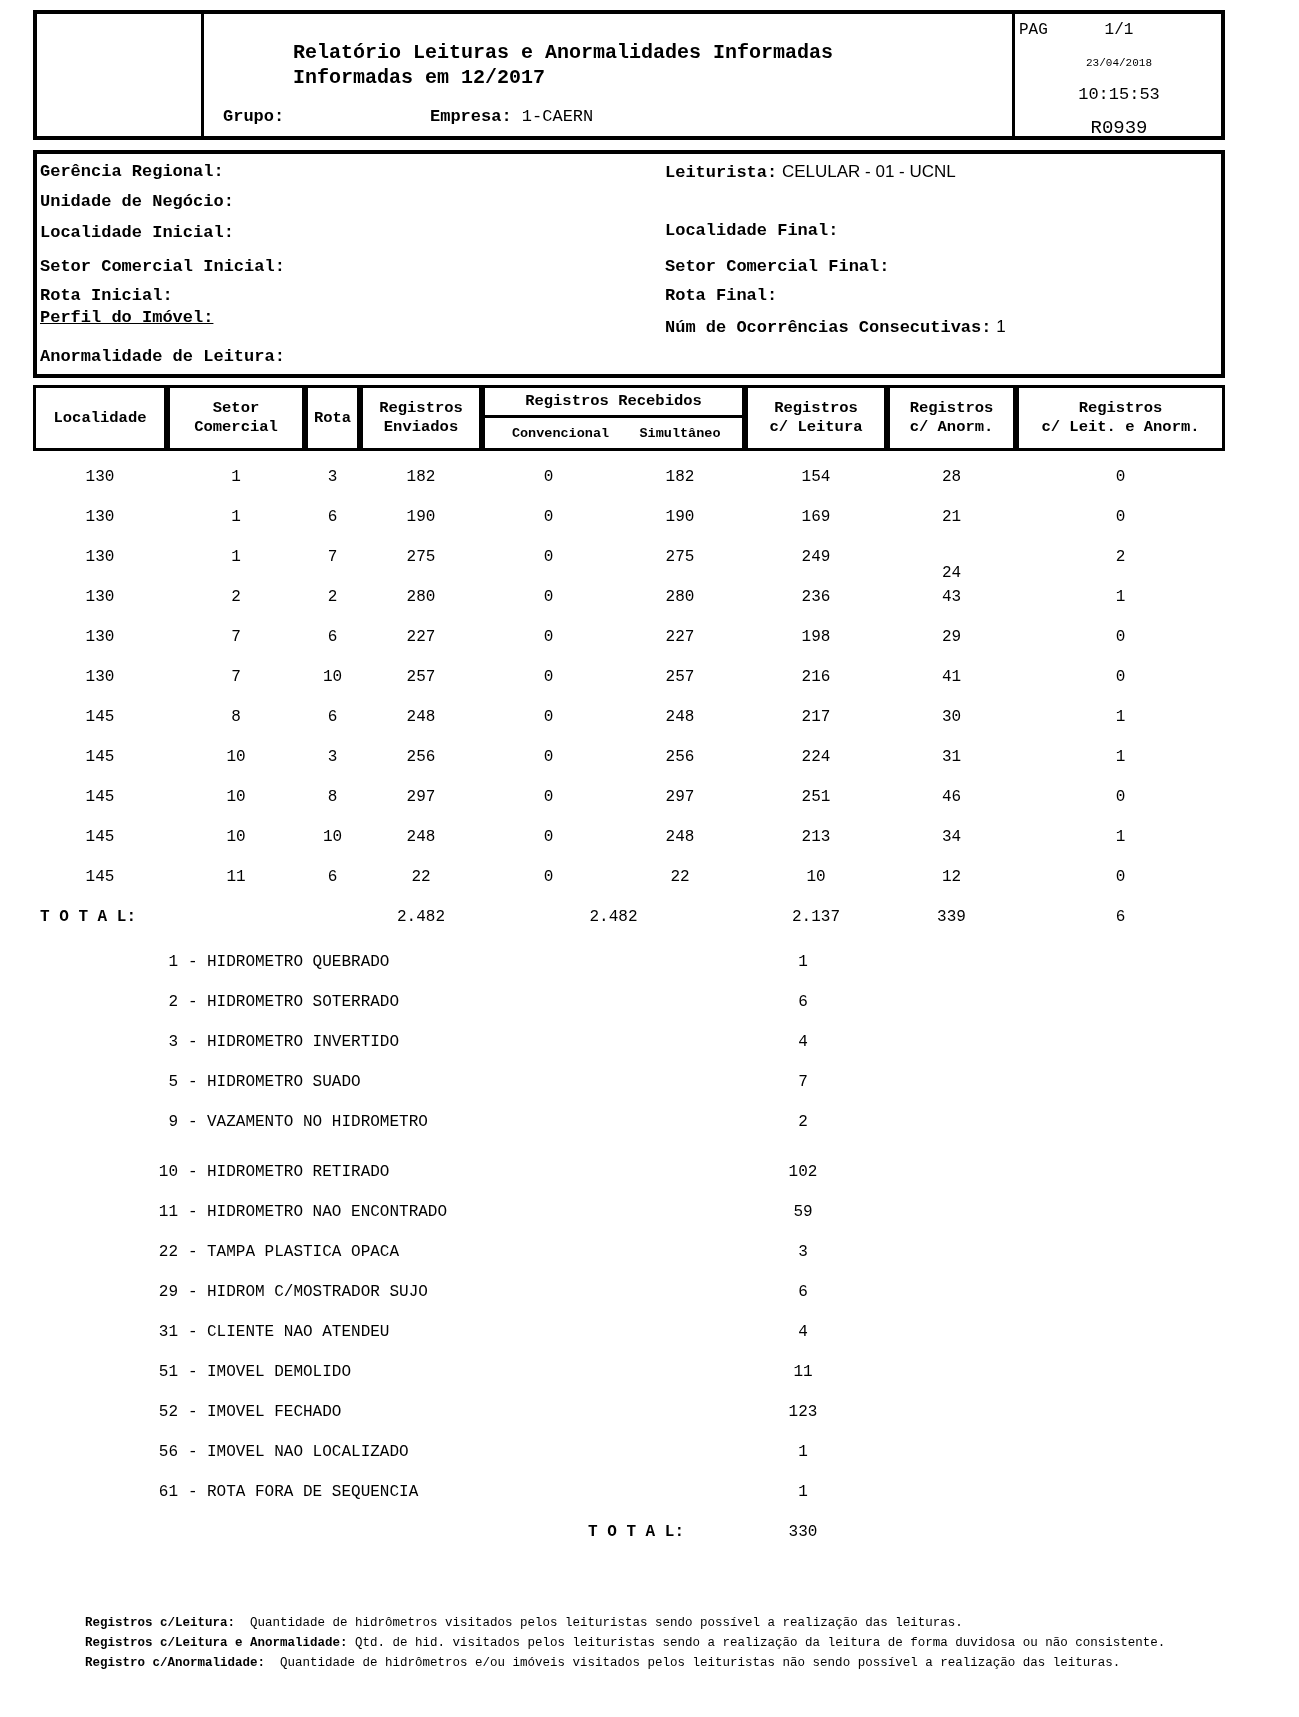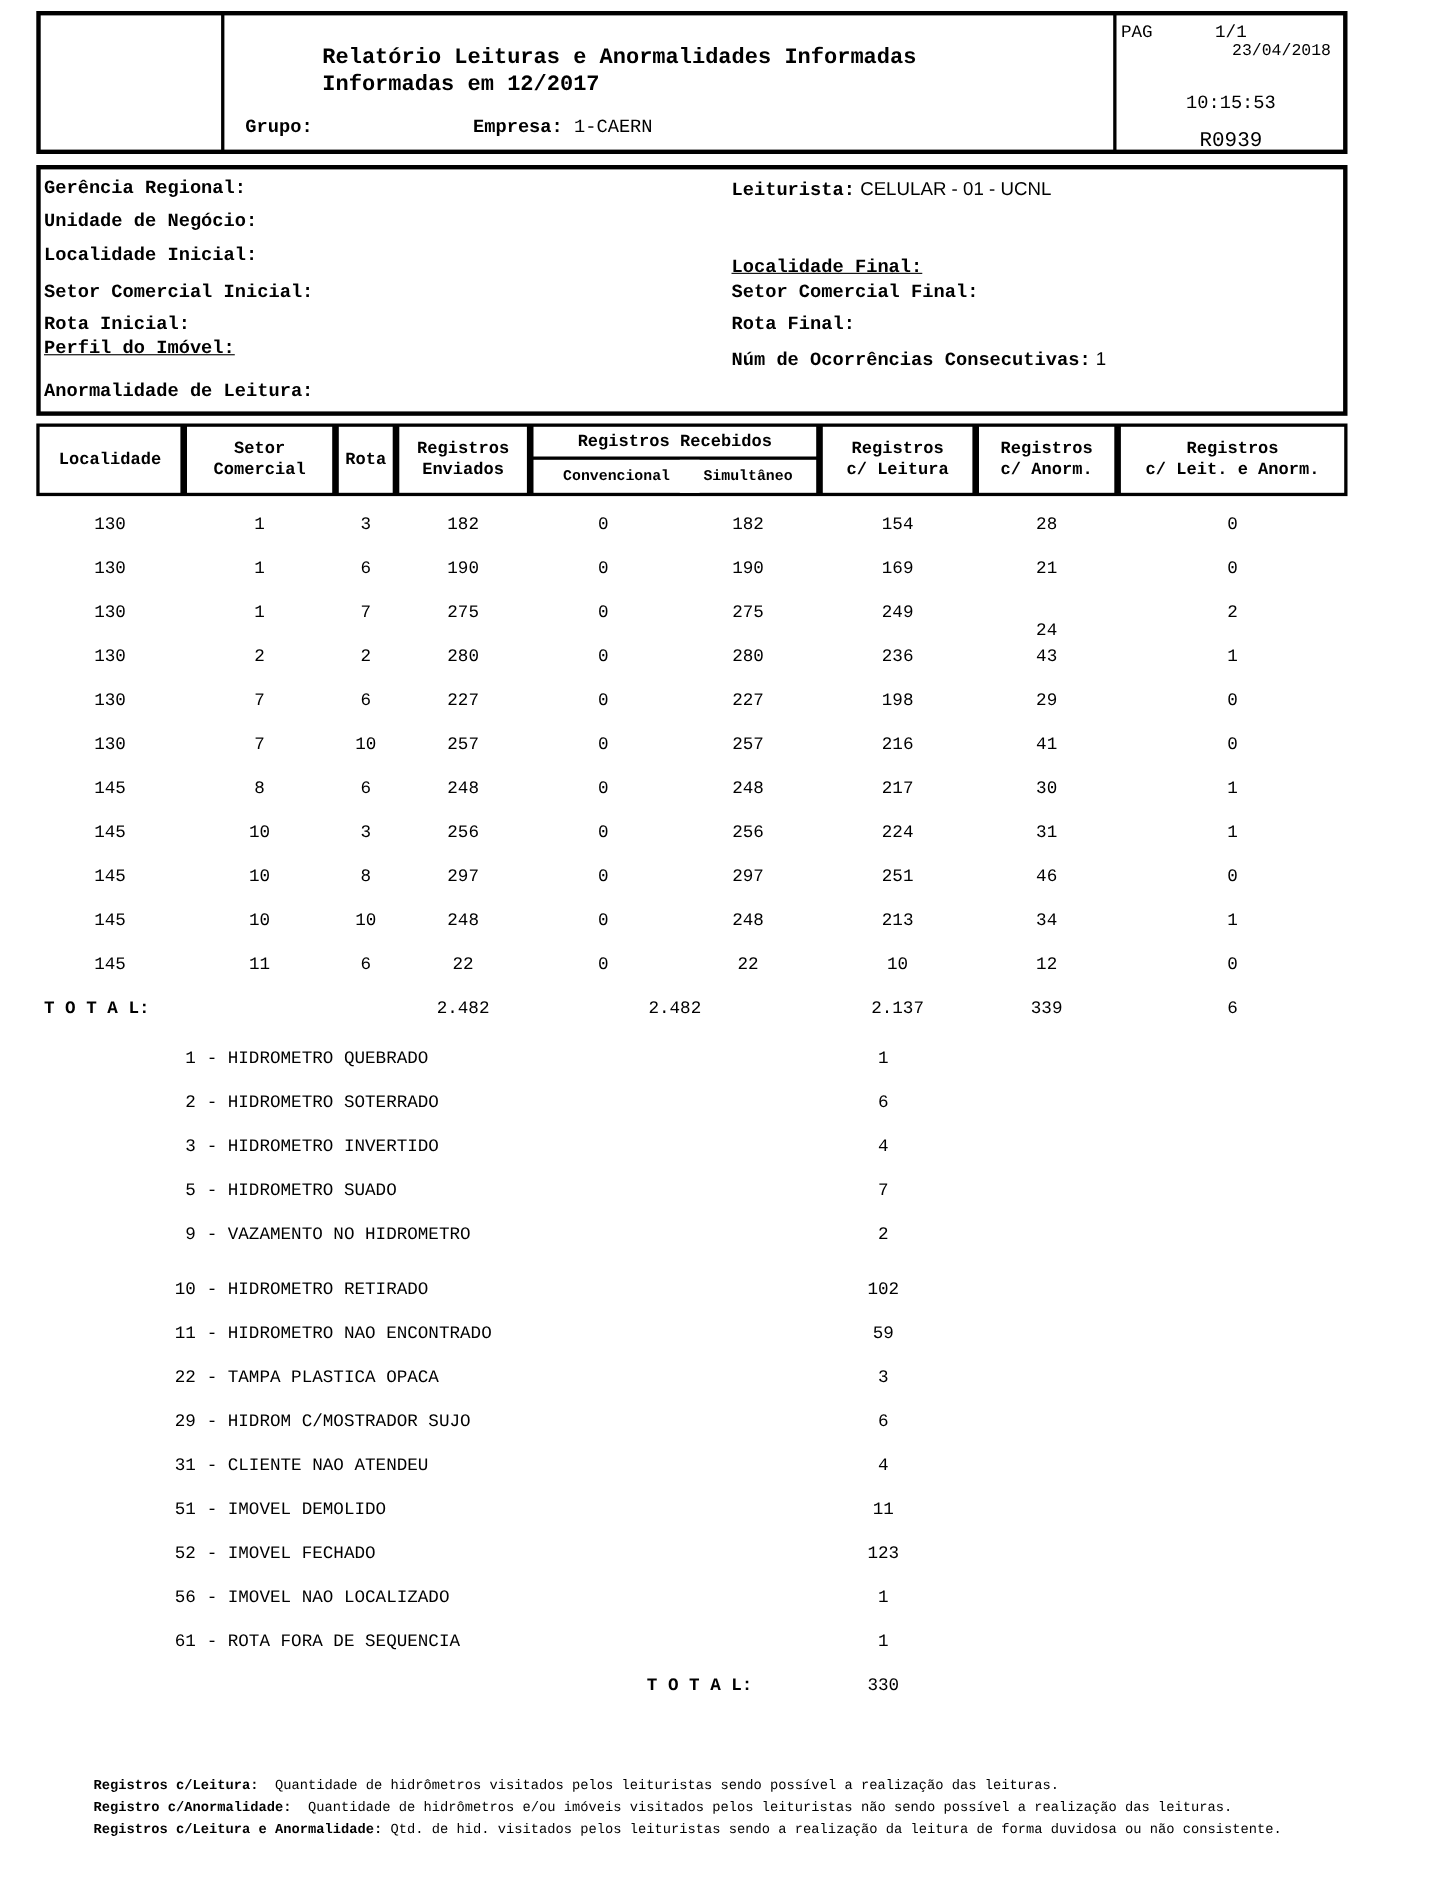--- a/index.html
+++ b/index.html
@@ -42,35 +42,35 @@
   <div class="title-l" style="top:43px;">Relatório Leituras e Anormalidades Informadas</div>
   <div class="title-l" style="top:68px;">Informadas em 12/2017</div>
 
   <div class="hdr-small" style="left:223px;top:108px;"><span class="b">Grupo:</span></div>
   <div class="hdr-small" style="left:430px;top:108px;"><span class="b">Empresa:</span><span> </span><span>1-CAERN</span></div>
 
   <div class="pag-line" style="top:20px;">
       <span style="position:absolute;left:4px;">PAG</span>
       <span style="display:block;text-align:center;">1/1</span>
     </div>
-  <div class="pag-center" style="top:36px;font-size:15px;line-height:22px;padding-left:46px;">23/04/2018</div>
+  <div class="pag-center" style="top:52px;font-size:11px;line-height:22px;">23/04/2018</div>
   <div class="pag-center" style="top:84px;font-size:17px;line-height:22px;">10:15:53</div>
   <div class="pag-center" style="top:119px;font-size:19px;line-height:18px;">R0939</div>
 
   <div class="filter-box"></div>
   <div id="filter-rows">
       <div class="f-label" style="left: 40px; top: 162px;">Gerência Regional:</div>
       <div class="f-label" style="left: 40px; top: 192px;">Unidade de Negócio:</div>
       <div class="f-label" style="left: 40px; top: 223px;">Localidade Inicial:</div>
       <div class="f-label" style="left: 40px; top: 257px;">Setor Comercial Inicial:</div>
       <div class="f-label" style="left: 40px; top: 286px;">Rota Inicial:</div>
       <div class="f-label" style="left: 40px; top: 308px; text-decoration: underline;">Perfil do Imóvel:</div>
       <div class="f-label" style="left: 40px; top: 347px;">Anormalidade de Leitura:</div>
       <div class="f-label" style="left: 665px; top: 162px;"><span class="b">Leiturista:</span><span class="f-value"> CELULAR - 01 - UCNL</span></div>
-      <div class="f-label" style="left: 665px; top: 234px; text-decoration: underline;"><span class="b">Localidade Final:</span></div>
+      <div class="f-label" style="left: 665px; top: 221px;"><span class="b">Localidade Final:</span></div>
       <div class="f-label" style="left: 665px; top: 257px;"><span class="b">Setor Comercial Final:</span></div>
       <div class="f-label" style="left: 665px; top: 286px;"><span class="b">Rota Final:</span></div>
       <div class="f-label" style="left: 665px; top: 317px;"><span class="b">Núm de Ocorrências Consecutivas:</span><span class="f-value"> 1</span></div>
     </div>
 
   <div class="thead">
     <div class="th" style="left:3px;top:3px;width:128px;height:60px;">Localidade</div>
     <div class="th" style="left:137px;top:3px;width:132px;height:60px;">Setor
 Comercial</div>
     <div class="th" style="left:275px;top:3px;width:49px;height:60px;">Rota</div>
@@ -307,17 +307,17 @@
       </div>
     </div>
 
   <div class="drow" style="top:1522px;">
     <span class="rlabel b" style="left:300px;width:351px;text-align:right;">T O T A L:</span>
     <span class="dcell" style="left:710px;width:120px;">330</span>
   </div>
 
   <div class="notes" id="notes">
       <div class="note-line"><span class="lbl">Registros c/Leitura:</span><span>  Quantidade de hidrômetros visitados pelos leituristas sendo possível a realização das leituras.</span></div>
+      <div class="note-line"><span class="lbl">Registros c/Leitura e Anormalidade:</span><span> Qtd. de hid. visitados pelos leituristas sendo a realização da leitura de forma duvidosa ou não consistente.</span></div>
       <div class="note-line"><span class="lbl">Registro c/Anormalidade:</span><span>  Quantidade de hidrômetros e/ou imóveis visitados pelos leituristas não sendo possível a realização das leituras.</span></div>
-      <div class="note-line"><span class="lbl">Registros c/Leitura e Anormalidade:</span><span> Qtd. de hid. visitados pelos leituristas sendo a realização da leitura de forma duvidosa ou não consistente.</span></div>
     </div>
 
 </div>
 
 </body></html>

